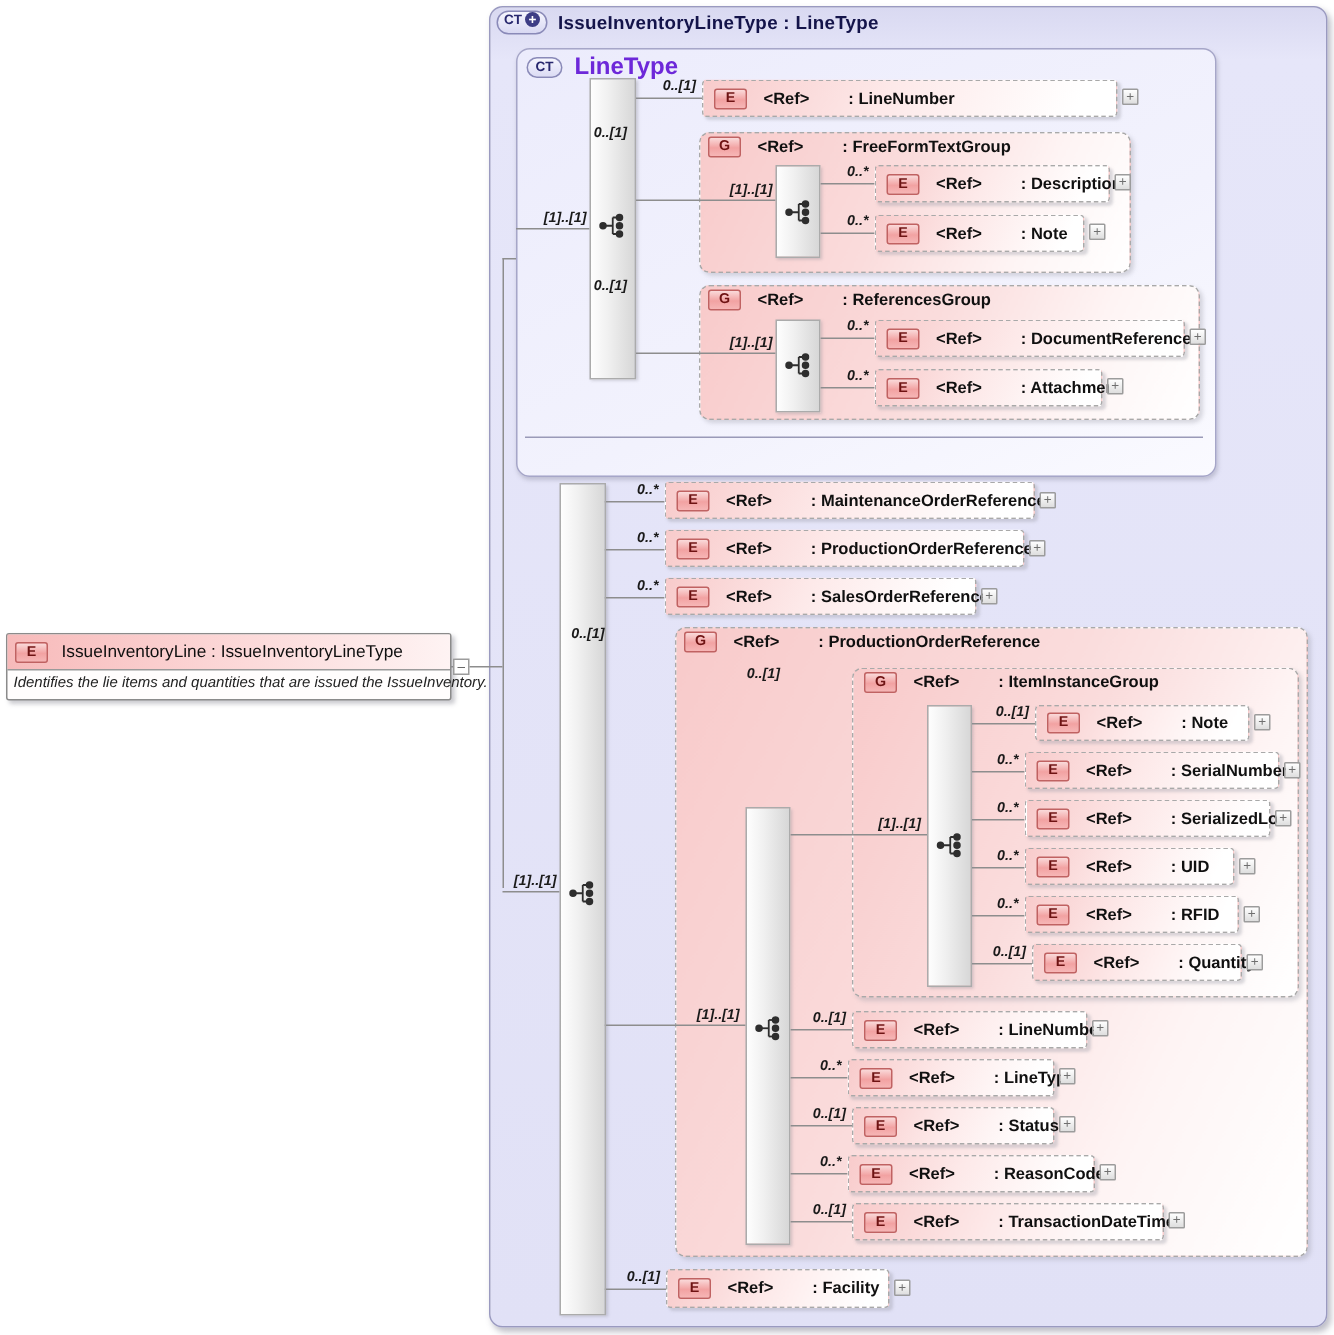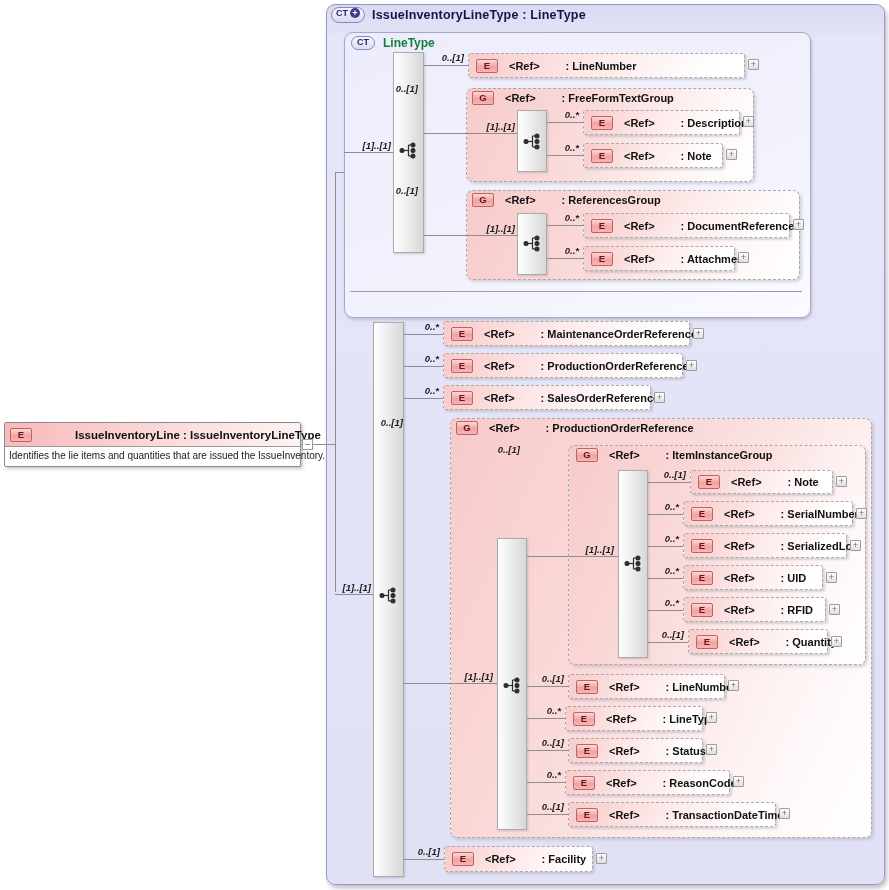--- a/index.html
+++ b/index.html
@@ -13,21 +13,21 @@
     border:1px solid #9a9ac0;border-radius:9px;
     box-shadow:2px 3px 4px rgba(110,110,130,.45);}
   .outer-header{position:absolute;left:331px;top:7px;display:flex;align-items:center;gap:7px;}
   .outer-title{font-size:12.5px;font-weight:bold;color:#14144a;letter-spacing:.2px;}
 
   .base-box{position:absolute;left:344px;top:32px;width:465px;height:284px;
     background:linear-gradient(155deg,#ececfc 0%,#f2f2fd 60%,#fafaff 100%);
     border:1px solid #a6a6c8;border-radius:9px;
     box-shadow:1px 2px 3px rgba(120,120,140,.35);}
   .base-header{position:absolute;left:351px;top:36px;display:flex;align-items:center;gap:8px;}
-  .base-title{font-size:12px;font-weight:bold;color:#15803d;}
+  .base-title{font-size:16px;font-weight:bold;color:#6d28d9;}
   .base-divider{position:absolute;left:350px;top:291px;width:452px;height:0;
     border-top:1px solid #9a9ab8;}
   .base-footnote{position:absolute;left:351px;top:296px;width:452px;
     font-size:10.5px;font-style:italic;color:#222;}
 
   
   .badge{display:inline-flex;align-items:flex-start;justify-content:center;
     box-sizing:border-box;flex:0 0 auto;}
   .badge-ct{width:24px;height:14px;border:1px solid #8a8ab8;border-radius:7px;
     background:linear-gradient(180deg,#f6f6fe,#dcdcf4);
@@ -72,22 +72,22 @@
     border:1px solid #9c9c9c;background:#fff;color:#555;font-size:9px;line-height:9px;
     text-align:center;z-index:7;}
 
   
   .src-box{position:absolute;left:4px;top:422px;width:297px;height:45px;box-sizing:border-box;
     border:1px solid #8b8b8b;border-radius:2px;background:#fffdfd;
     box-shadow:2px 2px 3px rgba(140,140,150,.45);z-index:6;}
   .src-header{height:23px;display:flex;align-items:center;gap:9px;padding-left:5px;
     background:linear-gradient(90deg,#f7baba 0%,#fcdada 55%,#fef3f3 100%);
     border-bottom:1px solid #9a9a9a;}
-  .src-title{font-size:11.5px;font-weight:bold;color:#101010;white-space:nowrap;margin-left:34px;}
-  .src-annot{padding:3px 4px 0 4px;font-size:10px;color:#222;white-space:nowrap;}
+  .src-title{font-size:11.5px;font-weight:normal;color:#101010;white-space:nowrap;}
+  .src-annot{padding:3px 4px 0 4px;font-size:10px;font-style:italic;color:#222;white-space:nowrap;}
 </style>
 </head>
 <body>
 
 <div id="canvas">
 
   <div class="outer-box"></div>
   <div class="outer-header">
     <span class="badge badge-ct-plus">
       <span>CT</span>

